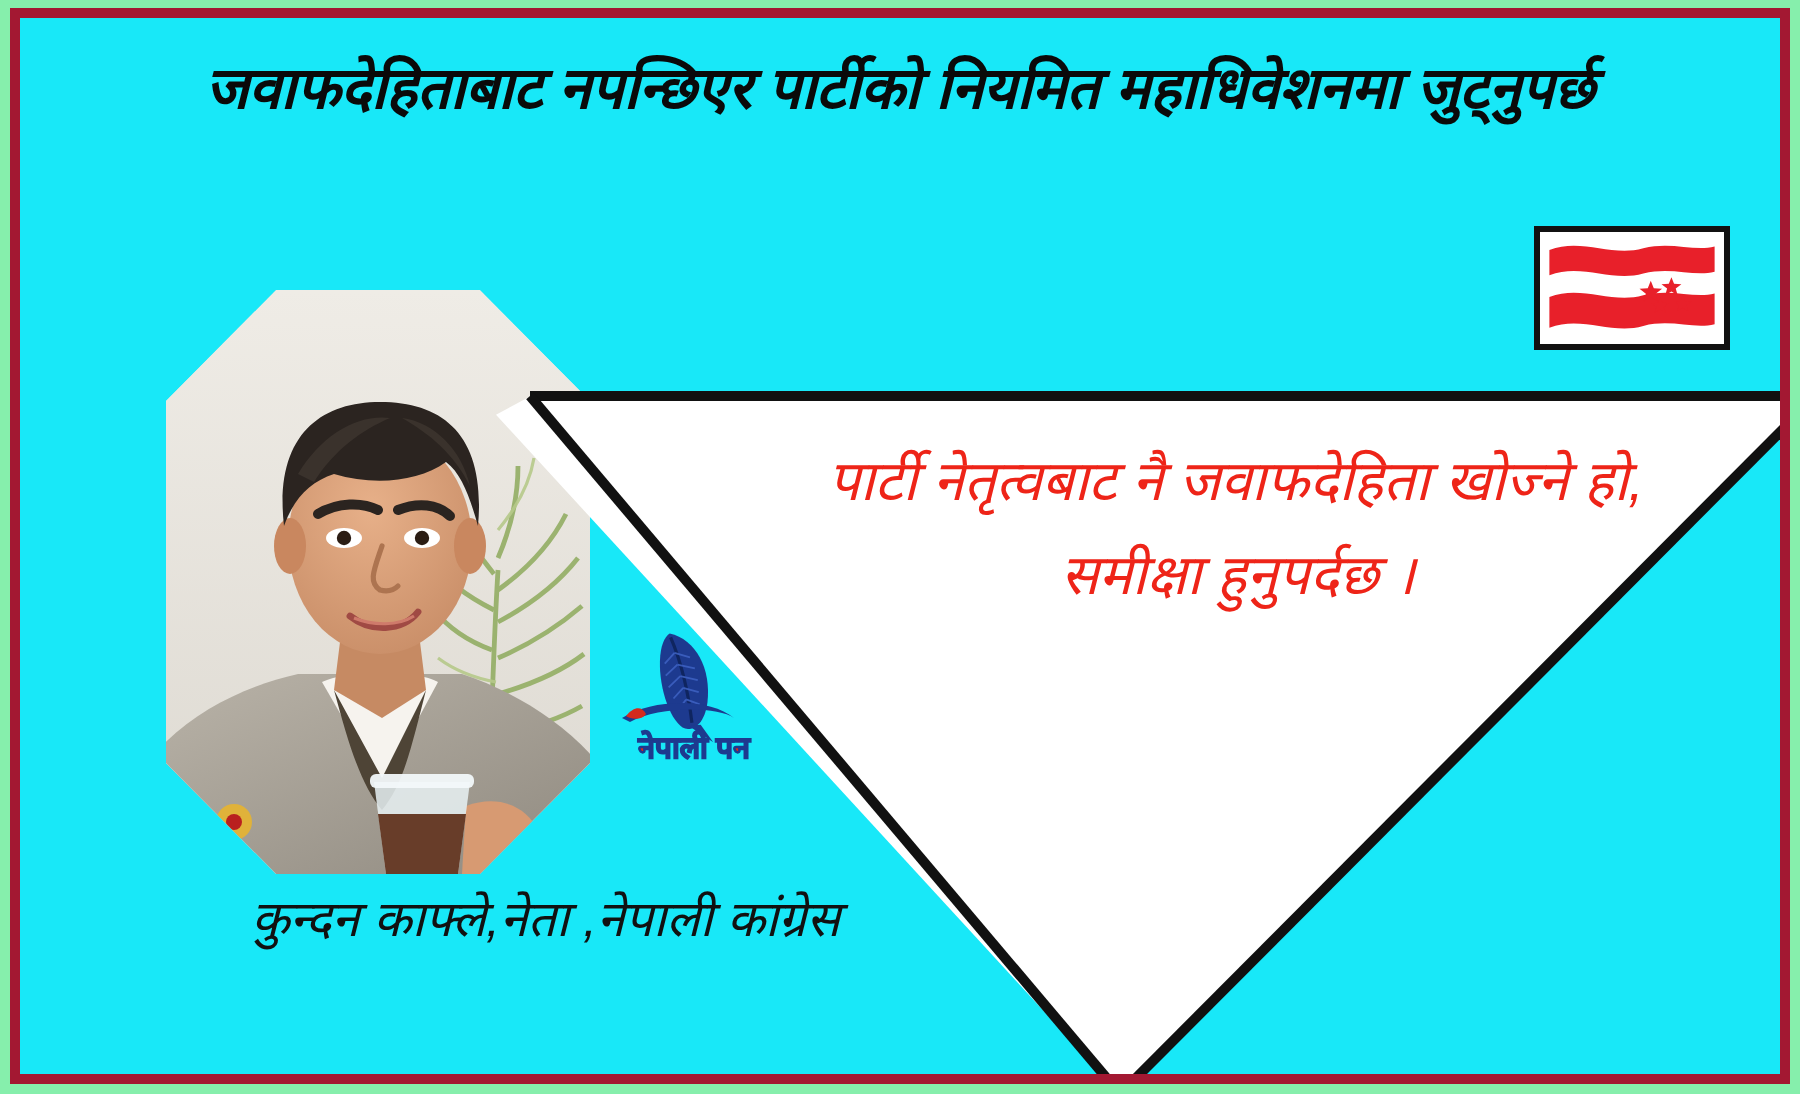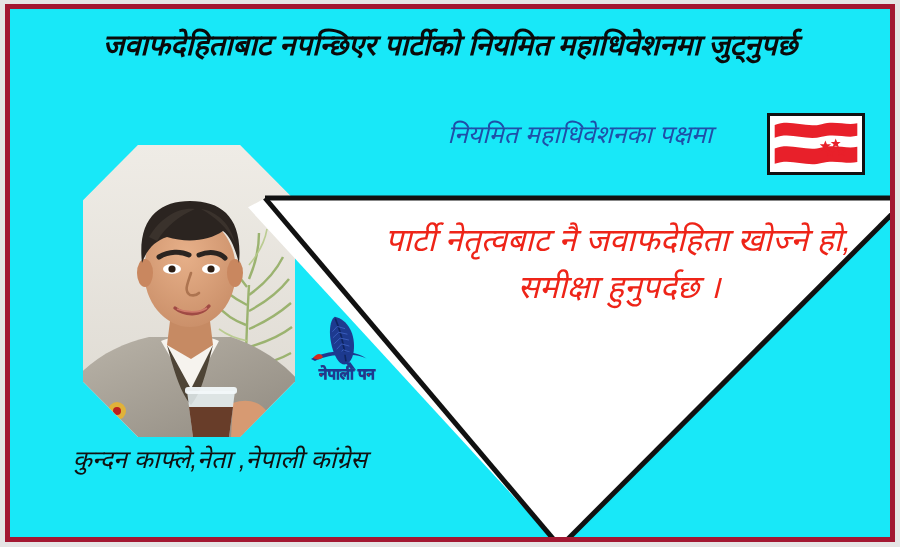--- a/index.html
+++ b/index.html
@@ -4,21 +4,21 @@
 <style>
   html, body {
     margin: 0;
     padding: 0;
     background: #ffffff;
   }
   #poster {
     position: relative;
     width: 900px;
     height: 547px;
-    background: #e5e5e5;
+    background: #86efac;
     overflow: hidden;
     font-family: "Liberation Sans", sans-serif;
   }
   
   .frame {
     position: absolute;
     left: 5px; top: 4px;
     width: 890px; height: 538px;
     border: 5px solid #a31832;
     box-sizing: border-box;
@@ -81,21 +81,21 @@
     background: #e9e6e0;
     overflow: hidden;
   }
   .photo svg { display: block; width: 100%; height: 100%; }
 
   
   .caption {
     position: absolute;
     left: 10px; top: 432px;
     width: 400px;
-    text-align: center;
+    text-align: right;
     font-family: "Liberation Sans", "DejaVu Sans", sans-serif;
     font-size: 25px;
     font-style: italic;
     color: #111111;
     white-space: nowrap;
   }
 
   
   .quote-panel {
     position: absolute;
@@ -116,21 +116,21 @@
   }
   .quote-outline svg { width: 100%; height: 100%; display: block; }
 
   .quote-lines {
     position: absolute;
     left: 110px; top: 25px;
     width: 520px;
     text-align: center;
     color: #ee2418;
     font-family: "Liberation Sans", "DejaVu Sans", sans-serif;
-    font-size: 32px;
+    font-size: 28px;
     font-style: italic;
     line-height: 47px;
   }
   .quote-lines div { white-space: nowrap; }
   .ql1 { margin-left: 0px; }
   .ql2 { margin-left: -6px; }
   .ql3 { margin-left: -2px; }
   .ql4 { margin-left: 0px; }
   .ql5 { margin-left: 2px; }
 
@@ -145,21 +145,20 @@
 </head>
 <body>
 
 <div id="poster">
   <div class="frame"></div>
 
   <div class="canvas">
 
     <div class="headline">जवाफदेहिताबाट नपन्छिएर पार्टीको नियमित महाधिवेशनमा जुट्नुपर्छ</div>
 
-    <div class="subtitle">नियमित महाधिवेशनका पक्षमा</div>
 
     <div class="flag-box">
       <svg viewBox="0 0 98 62" preserveAspectRatio="none">
         <rect x="0" y="0" width="98" height="62" fill="#ffffff"></rect>
         <path d="M5,10 C22,3 38,14 55,9 C70,5 82,11 93,8 L93,22 C82,25 70,19 55,23 C38,28 22,17 5,24 Z" fill="#e8202a"></path>
         <path d="M5,27 C22,20 38,31 55,26 C70,22 82,28 93,25 L93,33 C82,36 70,30 55,34 C38,39 22,28 5,35 Z" fill="#ffffff"></path>
         <path d="M5,36 C22,29 38,40 55,35 C70,31 82,37 93,34 L93,51 C82,54 70,48 55,52 C38,57 22,46 5,53 Z" fill="#e8202a"></path>
         <g fill="#e8202a">
           <polygon points="59,27 60.6,31.2 65,31.4 61.6,34.2 62.7,38.4 59,36 55.3,38.4 56.4,34.2 53,31.4 57.4,31.2"></polygon>
           <polygon points="70,25 71.4,28.7 75.3,28.9 72.3,31.3 73.3,35 70,32.9 66.7,35 67.7,31.3 64.7,28.9 68.6,28.7"></polygon>

